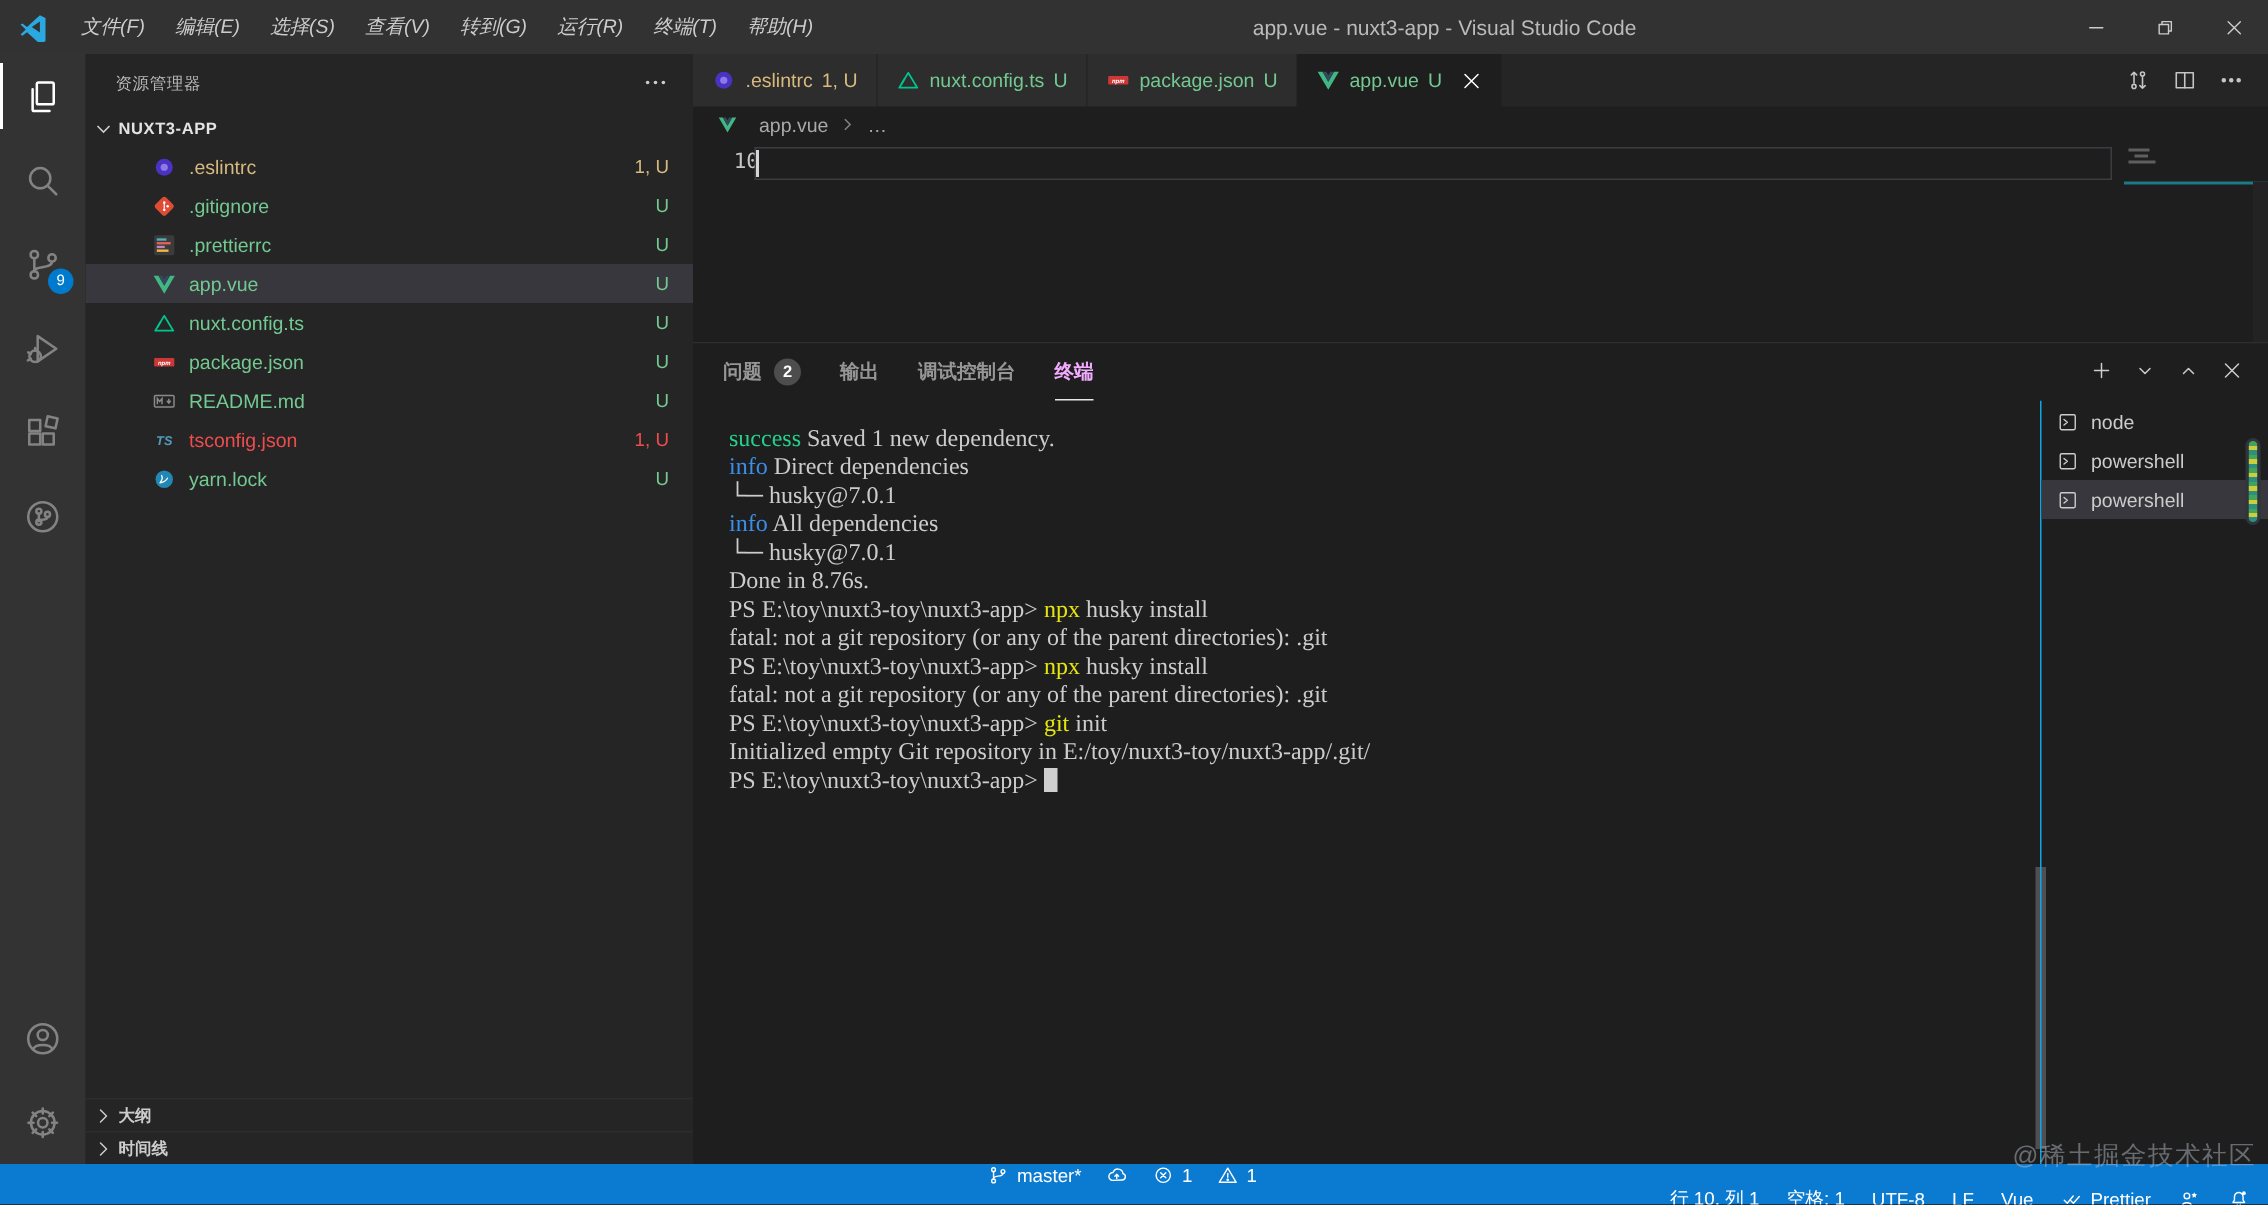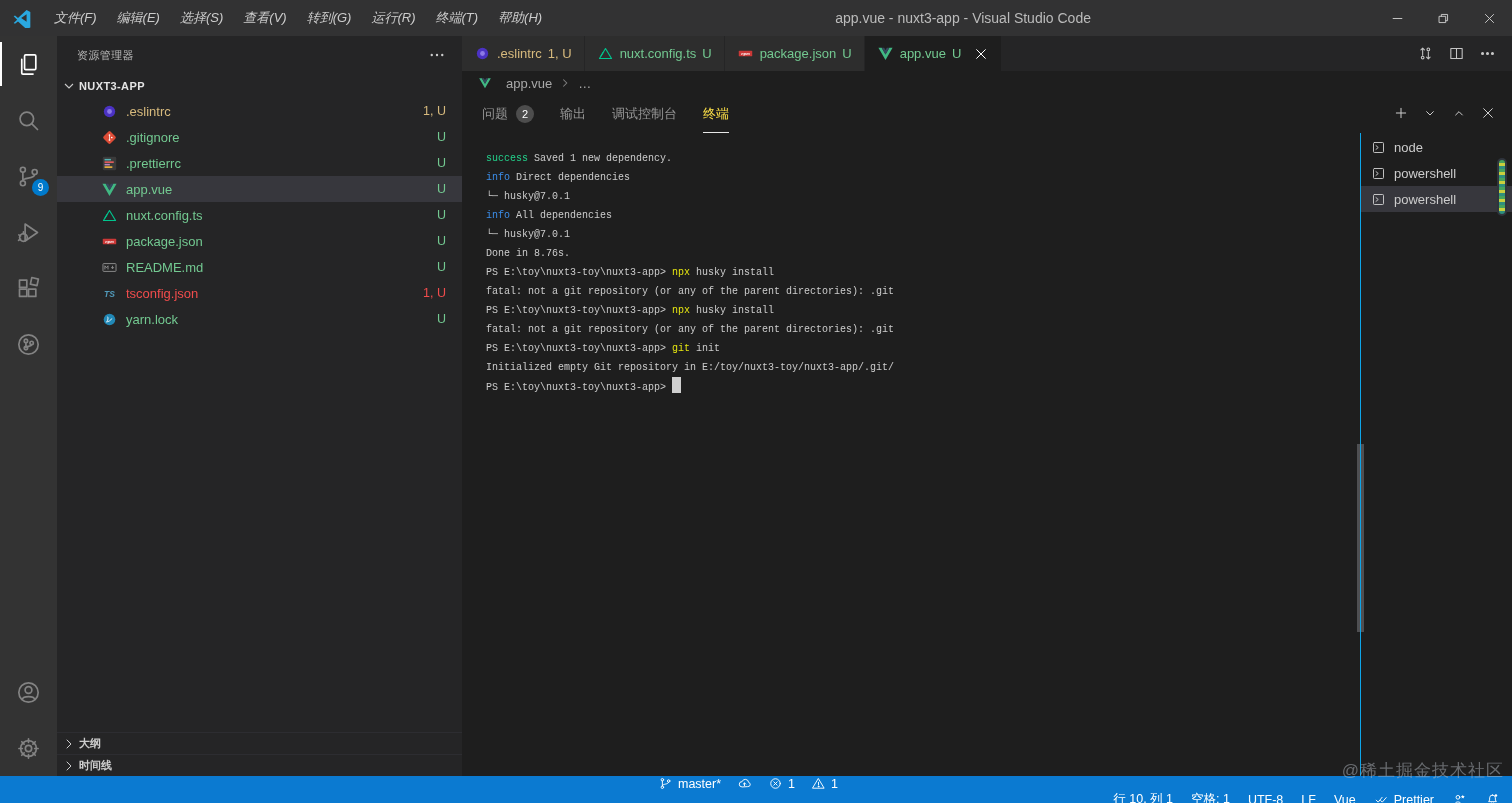--- a/index.html
+++ b/index.html
@@ -71,31 +71,31 @@
   .cursor-caret { position:absolute; left:42px; top:5px; width:2px; height:18px; background:#d4d4d4; }
   .minimap { position:absolute; right:97px; top:4px; width:0; }
   .mm-lines { position:absolute; right:-40px; top:0; width:36px; }
   .mm-bar { height:2px; margin-bottom:2px; background:#7a7a7a; opacity:.7; }
   .mm-current { position:absolute; top:22px; right:-97px; width:96px; height:2px; background:#1b7a85; }
   .editor-scrollzone { position:absolute; right:0; top:26px; bottom:0; width:10px; background:#232324; }
 
   
   .panel { flex:1; display:flex; flex-direction:column; position:relative; background:#1e1e1e; }
   .panel-tabs { height:38px; display:flex; align-items:flex-start; gap:26px; padding-left:20px;
-    font-size:13px; color:#969696; flex:none; }
+    font-size:13px; color:#969696; flex:none;font-weight:bold; }
   .panel-tab { display:flex; align-items:center; gap:8px; height:38px; line-height:38px; cursor:pointer; }
-  .panel-tab.active { color:#fde047; box-shadow:inset 0 -1px 0 #e7e7e7; }
+  .panel-tab.active { color:#f0abfc; box-shadow:inset 0 -1px 0 #e7e7e7; }
   .panel-badge { background:#4d4d4d; color:#ffffff; min-width:18px; height:18px; border-radius:50%;
     font-size:11px; display:inline-flex; align-items:center; justify-content:center; }
   .panel-actions { position:absolute; right:16px; top:10px; display:flex; align-items:center; gap:13px; color:#cccccc; }
   .panel-actions .ico { width:16px; height:16px; cursor:pointer; }
 
   .panel-content { flex:1; display:flex; position:relative; overflow:hidden; }
-  .terminal-output { flex:1; padding:16px 0 0 24px; font-family:Liberation Mono, monospace;
-    font-size:10px; line-height:19px; white-space:pre; color:#cccccc; }
+  .terminal-output { flex:1; padding:16px 0 0 24px; font-family:Liberation Serif, serif;
+    font-size:16px; line-height:19px; white-space:pre; color:#cccccc; }
   .seg-success { color:#23d18b; }
   .seg-info { color:#3b8eea; }
   .seg-command { color:#e5e510; }
   .seg-cursor { display:inline-block; width:9px; height:16px; background:#cfcfcf; vertical-align:-3px; }
   .terminal-scrollbar { position:absolute; right:148px; top:311px; width:7px; height:188px; background:#4f4f52; }
 
   .terminal-list { width:152px; border-left:1px solid #0ea5e9; padding-top:1px; position:relative; flex:none; }
   .term-item { height:26px; display:flex; align-items:center; gap:8px; padding-left:10px; font-size:13px;
     color:#cccccc; cursor:pointer; }
   .term-item.selected { background:#37373d; }
@@ -456,20 +456,34 @@
           <path fill="#35495e" d="M6.6 4h3.6L12 7.3 13.8 4h3.6L12 13.4z"></path>
         </svg>
       </span>
     <span>app.vue</span>
     <span class="bc-chev ico">
       <svg viewBox="0 0 24 24" fill="none" stroke="currentColor" stroke-width="1.8">
           <path d="M9 6l6 6-6 6"></path>
         </svg>
     </span>
     <span>…</span>
+  </div>
+  <div class="editor-body">
+    <div class="gutter-num">10</div>
+    <div class="current-line-box"></div>
+    <div class="cursor-caret"></div>
+    <div class="minimap">
+      <div class="mm-lines">
+        <div class="mm-bar" style="width:14px"></div>
+        <div class="mm-bar" style="width:9px; margin-left:4px"></div>
+        <div class="mm-bar" style="width:18px"></div>
+      </div>
+      <div class="mm-current"></div>
+    </div>
+    <div class="editor-scrollzone"></div>
   </div>
 
   <div class="panel">
     <div class="panel-tabs" id="panel-tabs">
         <div class="panel-tab">
           <span>问题</span>
           <span class="panel-badge">2</span>
         </div>
         <div class="panel-tab">
           <span>输出</span>

